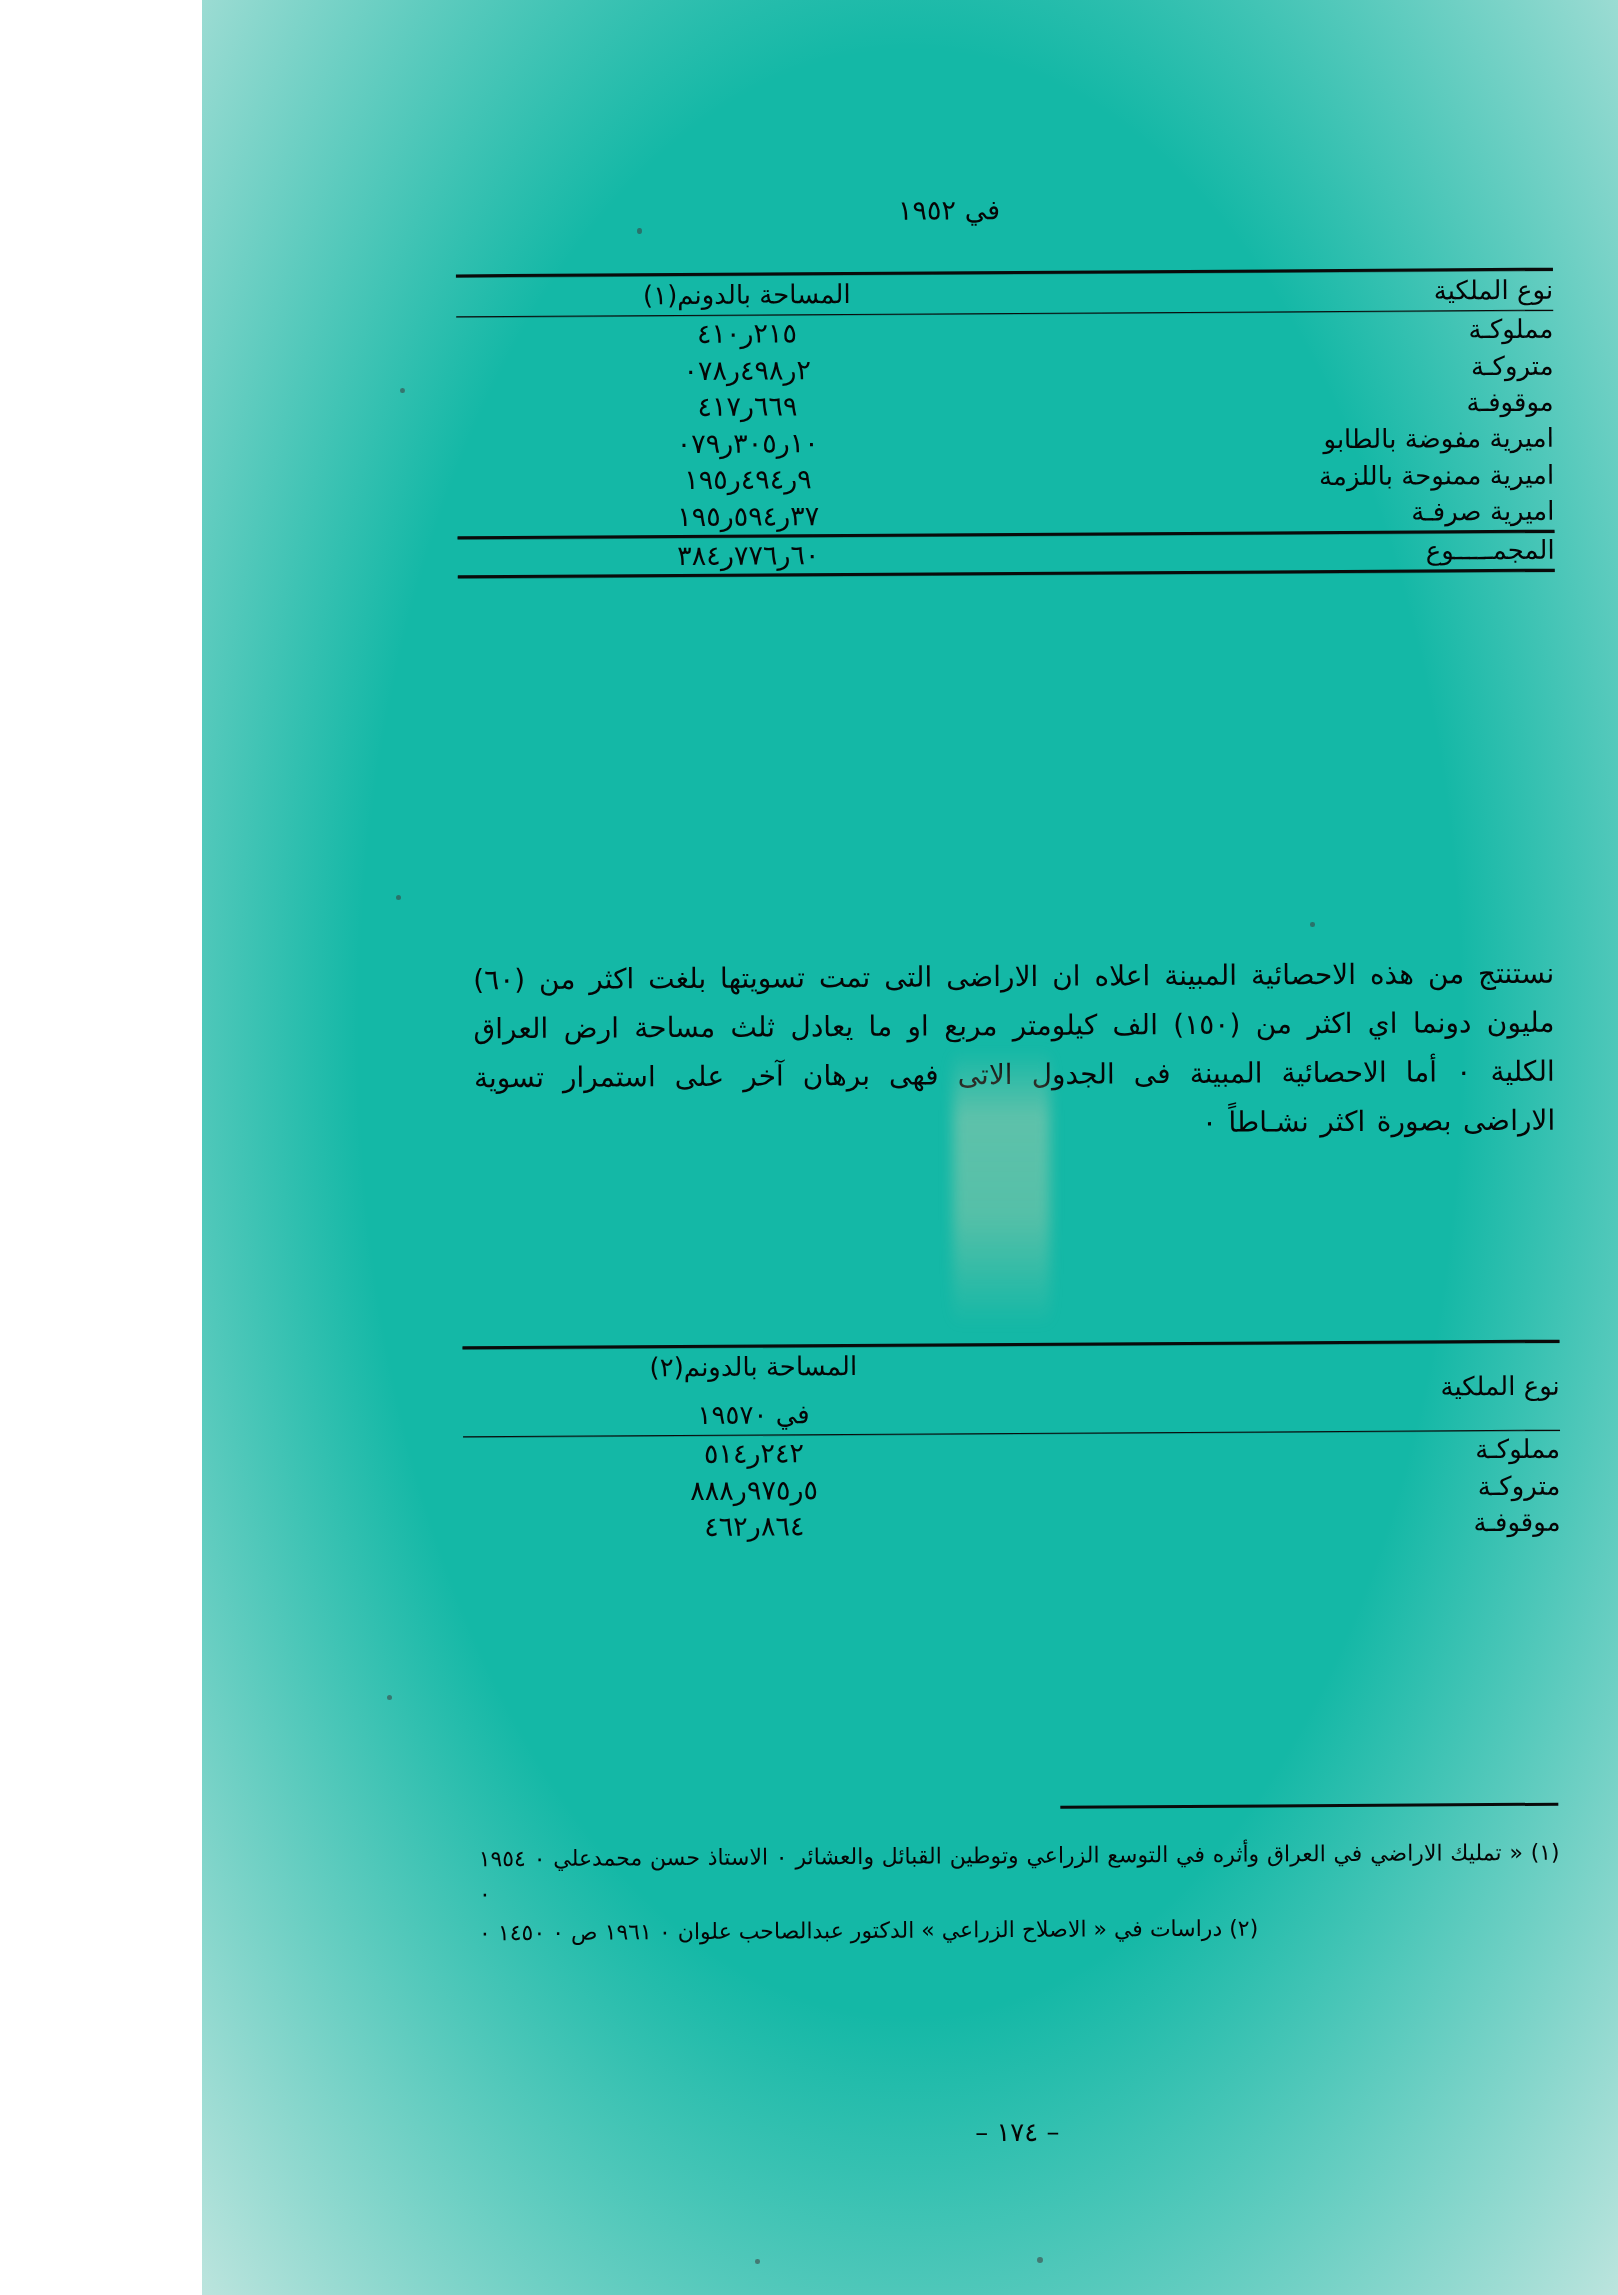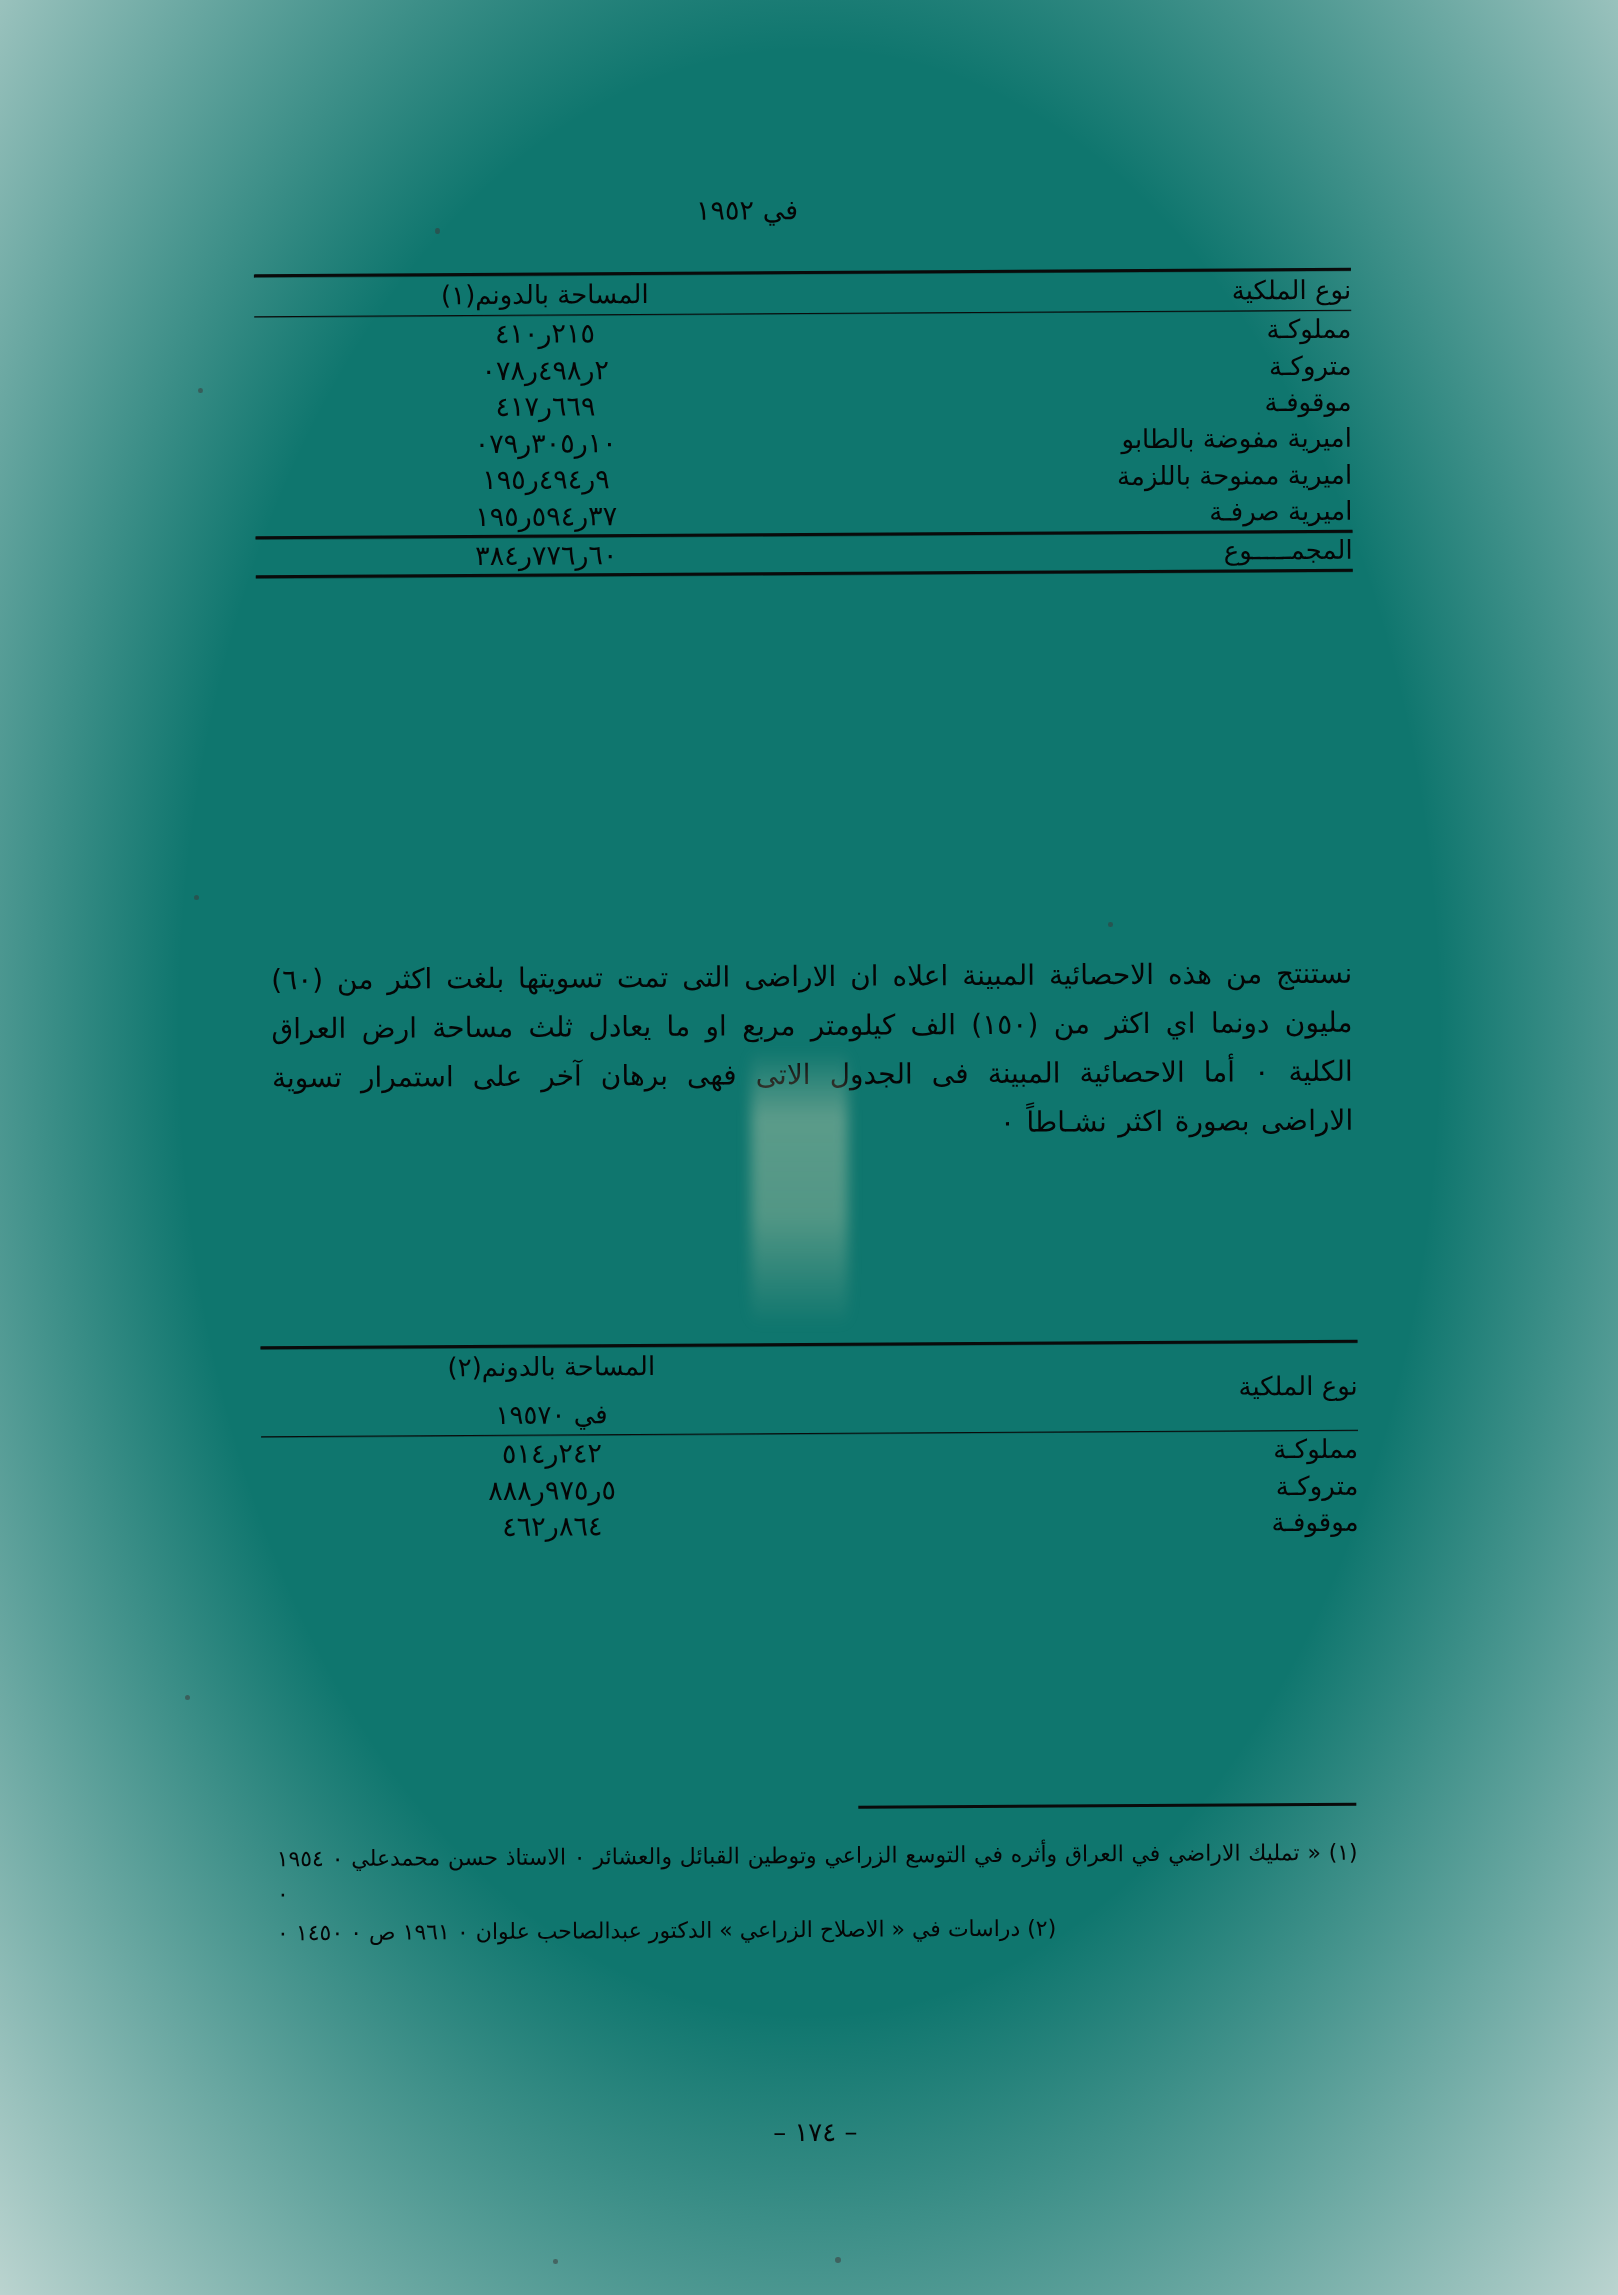--- a/index.html
+++ b/index.html
@@ -3,23 +3,23 @@
 <meta charset="utf-8">
 <style>
   html, body {
     margin: 0;
     padding: 0;
     background: #ffffff;
   }
 
   .page {
     position: relative;
-    width: 1618px;
+    width: 1416px;
     height: 2295px;
-    background: #0f766e;
+    background: #14b8a6;
     overflow: hidden;
     font-family: "DejaVu Sans", "Liberation Sans", sans-serif;
     color: #000000;
   }
 
   
   .paper-tint {
     position: absolute;
     inset: 0;
     background:

